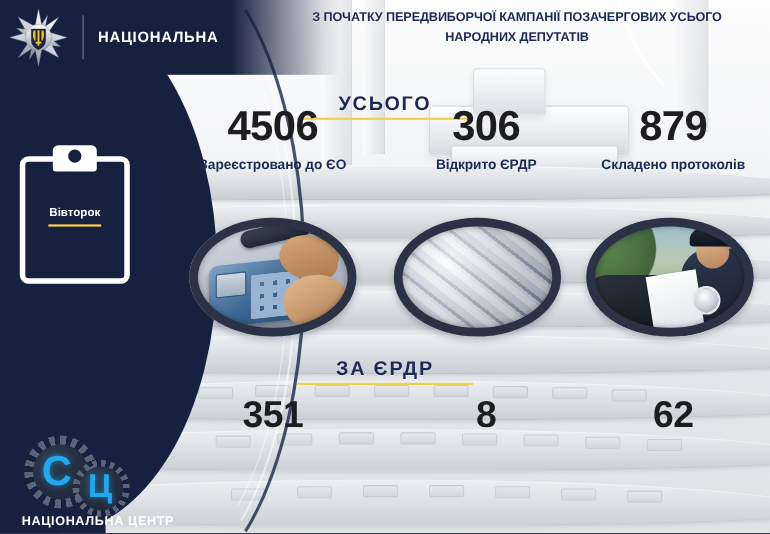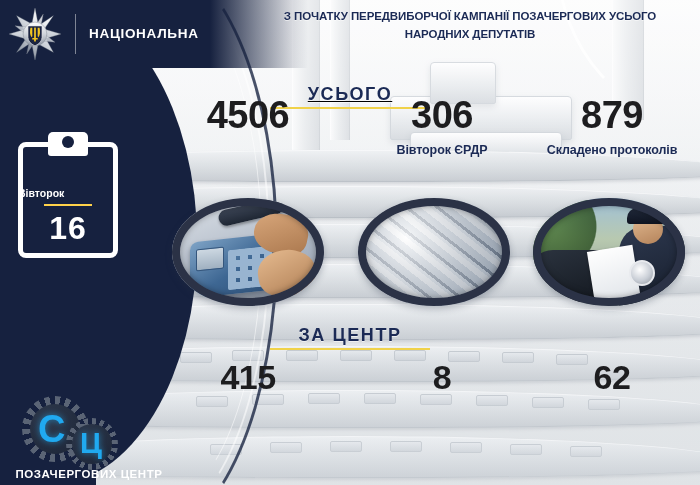--- a/index.html
+++ b/index.html
@@ -112,41 +112,41 @@
   }
   .cb-ring{
     position:absolute;left:44px;top:4px;width:12px;height:12px;border-radius:50%;
     background:#16213f;
   }
   .cb-month{
     position:absolute;left:0;top:36px;width:100px;text-align:center;
     color:#ffffff;font-size:15px;font-weight:700;letter-spacing:.4px;
   }
   .cb-weekday{
-    position:absolute;left:0;top:55px;width:100px;
+    position:absolute;left:0;top:55px;width:100px;text-align:center;
     color:#ffffff;font-size:10.5px;font-weight:700;
   }
   .cb-rule{
     position:absolute;left:26px;top:72px;width:48px;height:2px;background:#ffd24a;
   }
   .cb-day{
     position:absolute;left:0;top:78px;width:100px;text-align:center;
     color:#ffffff;font-size:32px;font-weight:700;letter-spacing:1px;
   }
 
   
   .sec-head{position:absolute;text-align:center;}
   .sec-head .txt{
     color:#1b2a55;font-size:18px;font-weight:700;letter-spacing:1.6px;
     text-shadow:0 1px 0 rgba(255,255,255,.6);
   }
   .sec-head .rule{
     margin:2px auto 0;height:2px;background:#f0d24a;
   }
-  #sec-total{left:350px;top:84px;width:260px;margin-left:-130px;text-decoration:underline;}
+  #sec-total{left:350px;top:84px;width:260px;margin-left:-130px;}
   #sec-total .rule{width:160px;}
   #sec-daily{left:350px;top:325px;width:260px;margin-left:-130px;}
   #sec-daily .rule{width:160px;}
 
   
   .stat-col{position:absolute;text-align:center;width:200px;}
   .stat-num{
     color:#1d1d1f;font-weight:700;font-size:38px;line-height:1;letter-spacing:-.5px;
   }
   .stat-label{
@@ -375,34 +375,34 @@
     </div>
   </div>
   <div class="hdr-title">З ПОЧАТКУ ПЕРЕДВИБОРЧОЇ КАМПАНІЇ ПОЗАЧЕРГОВИХ УСЬОГО НАРОДНИХ ДЕПУТАТІВ</div>
 
   <div class="clipboard">
     <div class="cb-body"></div>
     <div class="cb-clip"></div>
     <div class="cb-ring"></div>
     <div class="cb-weekday">Вівторок</div>
     <div class="cb-rule"></div>
-    <div class="cb-day">16</div>
   </div>
 
   <div class="sec-head" id="sec-total">
     <div class="txt">УСЬОГО</div>
     <div class="rule"></div>
   </div>
 
   <div class="stat-col col-a row-total">
     <div class="stat-num">4506</div>
+    <div class="stat-label">Зареєстровано до ЄО</div>
   </div>
   <div class="stat-col col-b row-total">
     <div class="stat-num">306</div>
-    <div class="stat-label">Вівторок ЄРДР</div>
+    <div class="stat-label">Відкрито ЄРДР</div>
   </div>
   <div class="stat-col col-c row-total">
     <div class="stat-num">879</div>
     <div class="stat-label">Складено протоколів</div>
   </div>
 
   <div class="photo" id="ph1">
     <div class="ph-phone">
       <div class="handset"></div>
       <div class="base"></div>
@@ -429,41 +429,41 @@
       <div class="officer"></div>
       <div class="head"></div>
       <div class="cap"></div>
       <div class="paper"></div>
       <div class="badge"></div>
     </div>
   </div>
   <div class="photo-ring" id="ph3r"></div>
 
   <div class="sec-head" id="sec-daily">
-    <div class="txt">ЗА ЦЕНТР</div>
+    <div class="txt">ЗА ЄРДР</div>
     <div class="rule"></div>
   </div>
 
   <div class="stat-col col-a row-daily">
-    <div class="stat-num">415</div>
+    <div class="stat-num">351</div>
   </div>
   <div class="stat-col col-b row-daily">
     <div class="stat-num">8</div>
   </div>
   <div class="stat-col col-c row-daily">
     <div class="stat-num">62</div>
   </div>
 
   <div class="sc-logo">
     <div class="gear" id="gear-c">
       <div class="teeth"></div>
         <div class="disc"></div>
     </div>
     <div class="gear" id="gear-ts">
       <div class="teeth"></div>
         <div class="disc"></div>
     </div>
     <div class="glyph" id="glyph-c">С</div>
     <div class="glyph" id="glyph-ts">Ц</div>
-    <div class="sc-caption">ПОЗАЧЕРГОВИХ ЦЕНТР</div>
+    <div class="sc-caption">НАЦІОНАЛЬНА ЦЕНТР</div>
   </div>
 
 </div>
 
 </body></html>

